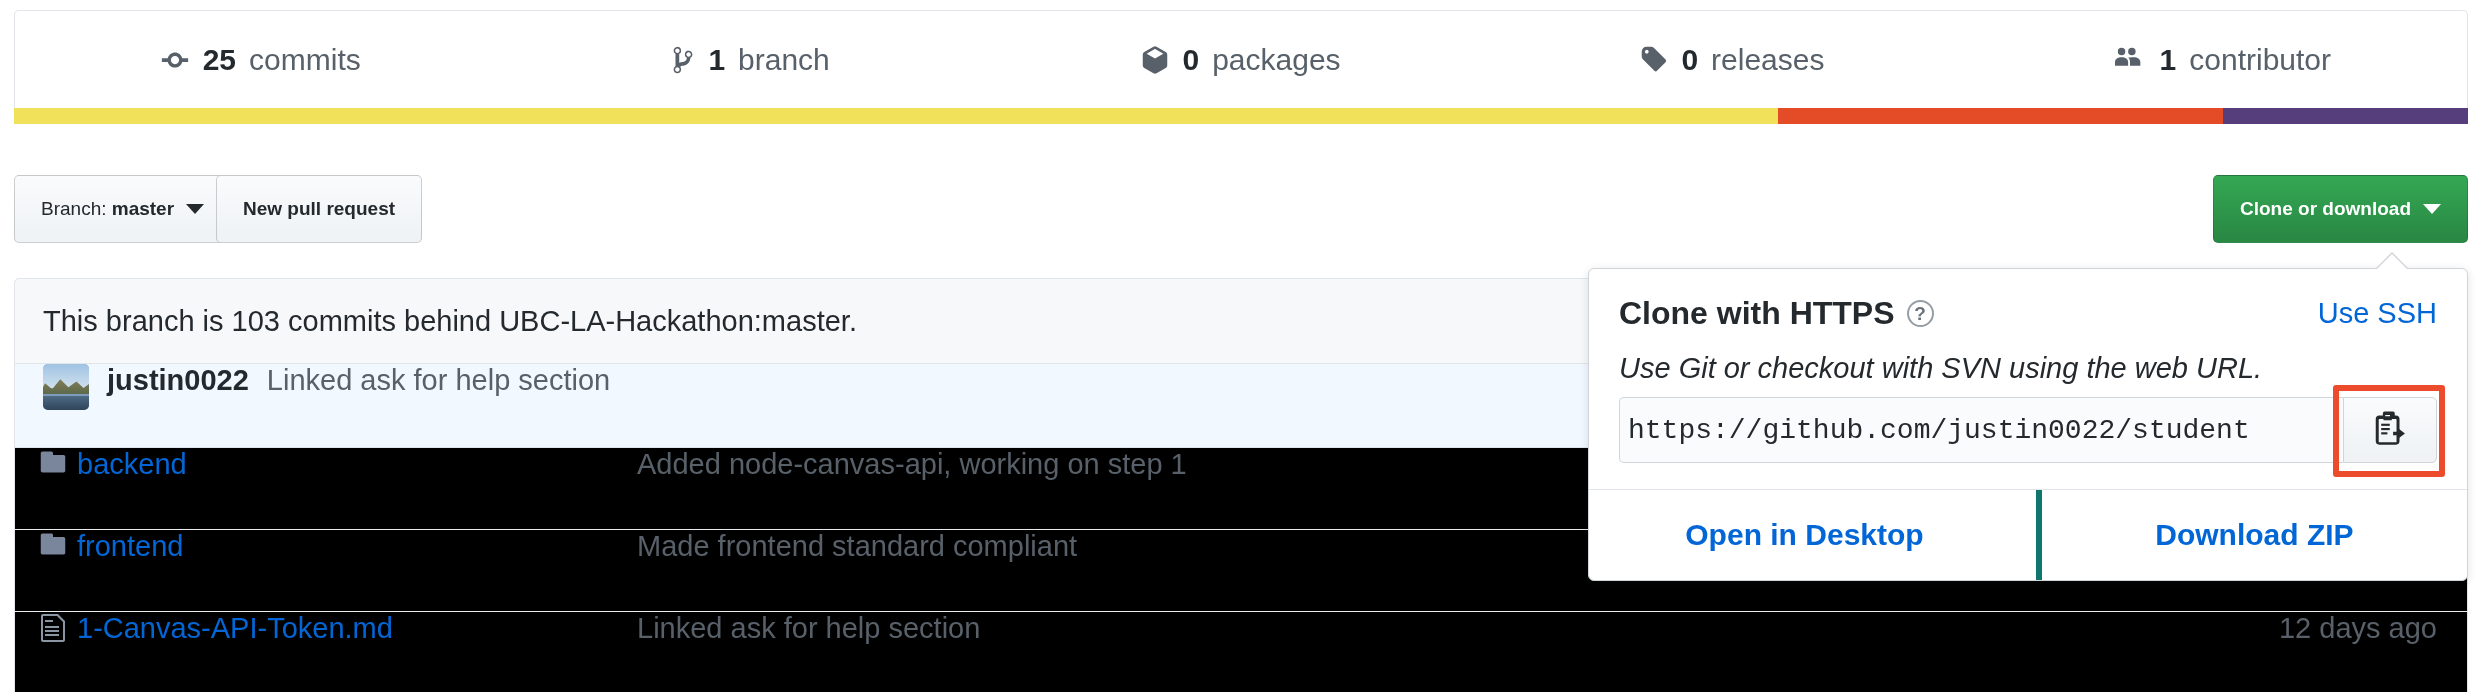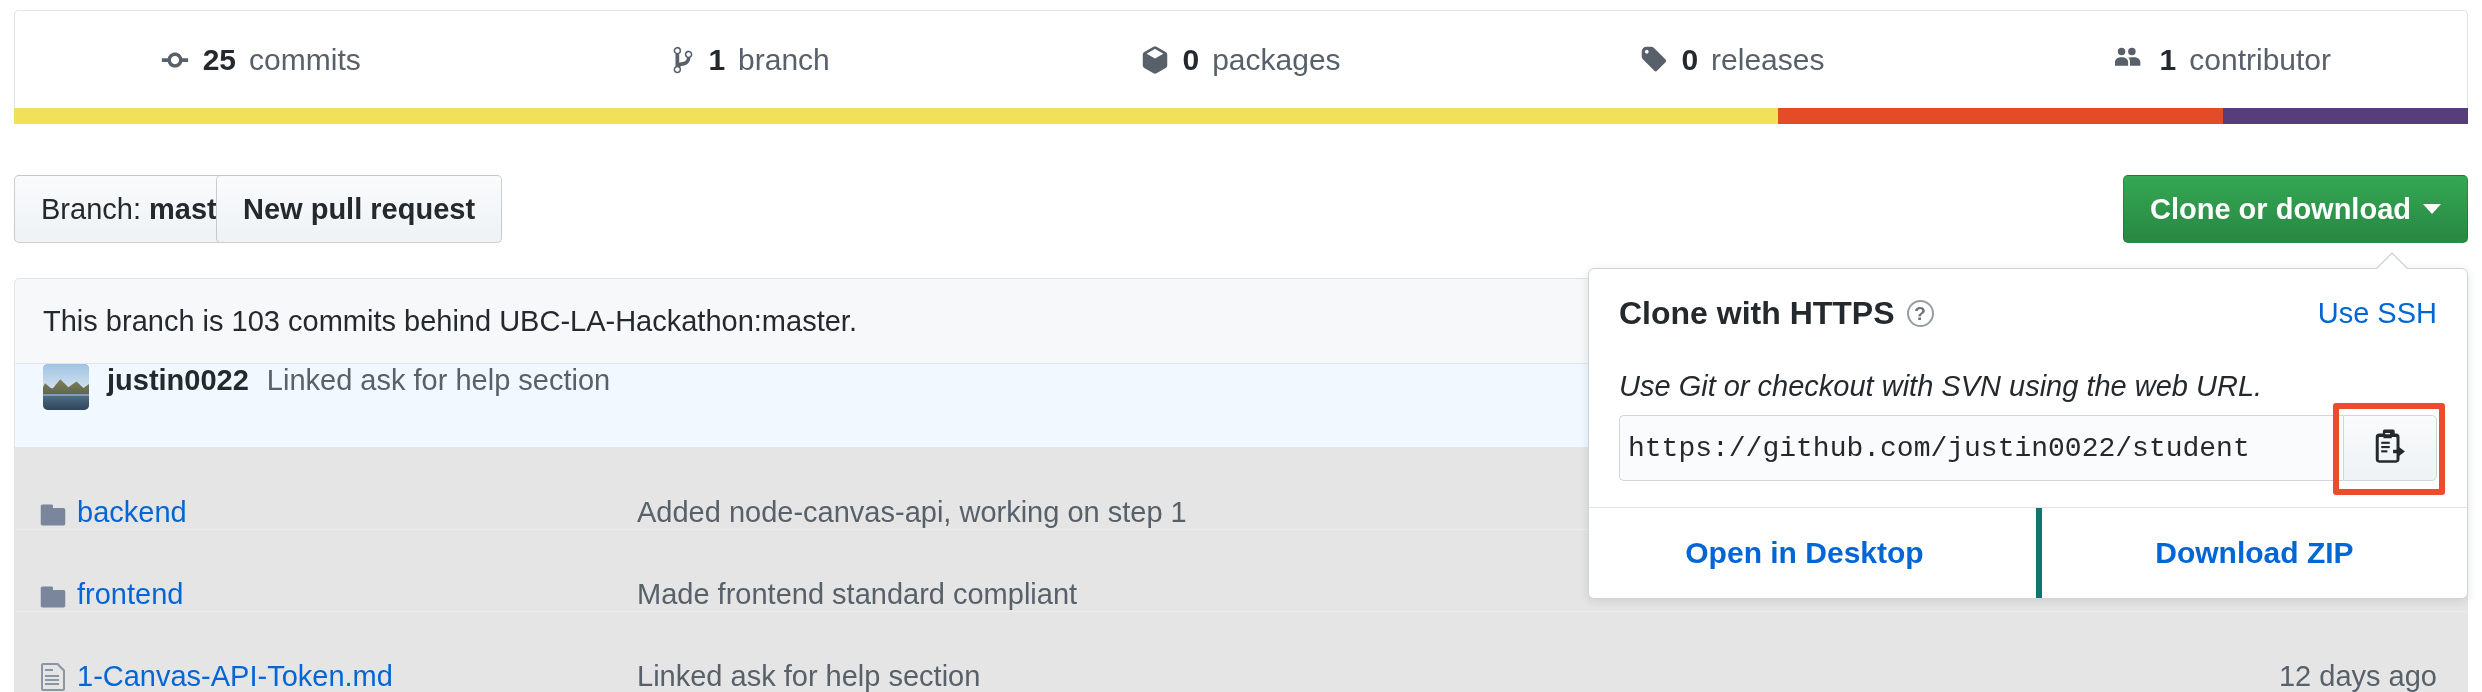--- a/index.html
+++ b/index.html
@@ -64,21 +64,21 @@
     position: absolute;
     left: 14px; top: 175px;
     width: 2454px; height: 68px;
   }
   .btn {
     display: inline-flex;
     align-items: center;
     justify-content: center;
     height: 68px;
     padding: 0 26px;
-    font-size: 29px;
+    font-size: 19px;
     color: #24292e;
     background-image: linear-gradient(-180deg, #fafbfc 0%, #eff3f6 90%);
     border: 1px solid rgba(27,31,35,0.2);
     border-radius: 5px;
     font-weight: 600;
     white-space: nowrap;
     user-select: none;
   }
   .btn .light { font-weight: 400; color: #24292e; }
   .caret {
@@ -174,24 +174,24 @@
   
   .filelist {
     position: absolute;
     left: 14px; top: 448px;
     width: 2454px;
     border-left: 1px solid #e1e4e8;
     border-right: 1px solid #e1e4e8;
   }
   .filerow {
     display: flex;
-    align-items: flex-end;
+    align-items: flex-start;
     height: 82px;
     border-bottom: 1px solid #eaecef;
-    background: #e5e5e5;
+    background: #000000;
     font-size: 29px;
   }
   .filerow .icon-cell {
     width: 62px;
     flex: none;
     display: flex;
     align-items: center;
     justify-content: center;
     padding-left: 14px;
   }
@@ -242,21 +242,21 @@
     width: 0; height: 0;
     border-left: 16px solid transparent;
     border-right: 16px solid transparent;
     border-bottom: 16px solid #ffffff;
   }
   .popup-body { padding: 26px 30px 26px 30px; }
   .popup-head {
     display: flex;
     align-items: center;
     justify-content: space-between;
-    margin-bottom: 38px;
+    margin-bottom: 20px;
   }
   .popup-title {
     font-size: 32px;
     font-weight: bold;
     color: #24292e;
     display: flex;
     align-items: center;
     gap: 12px;
   }
   .qmark {

